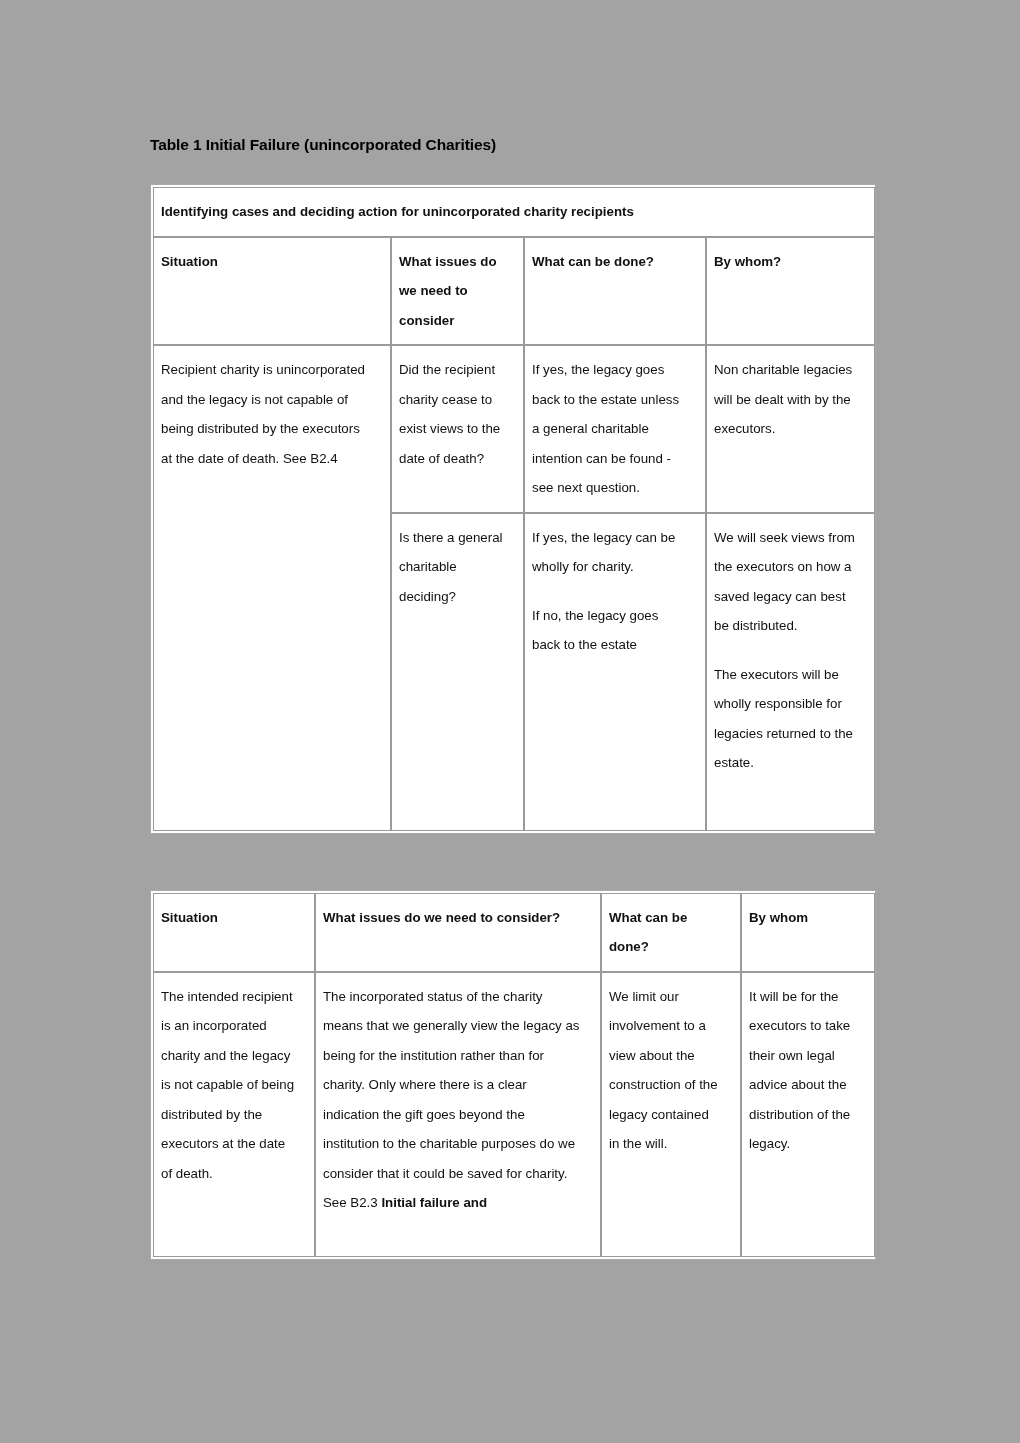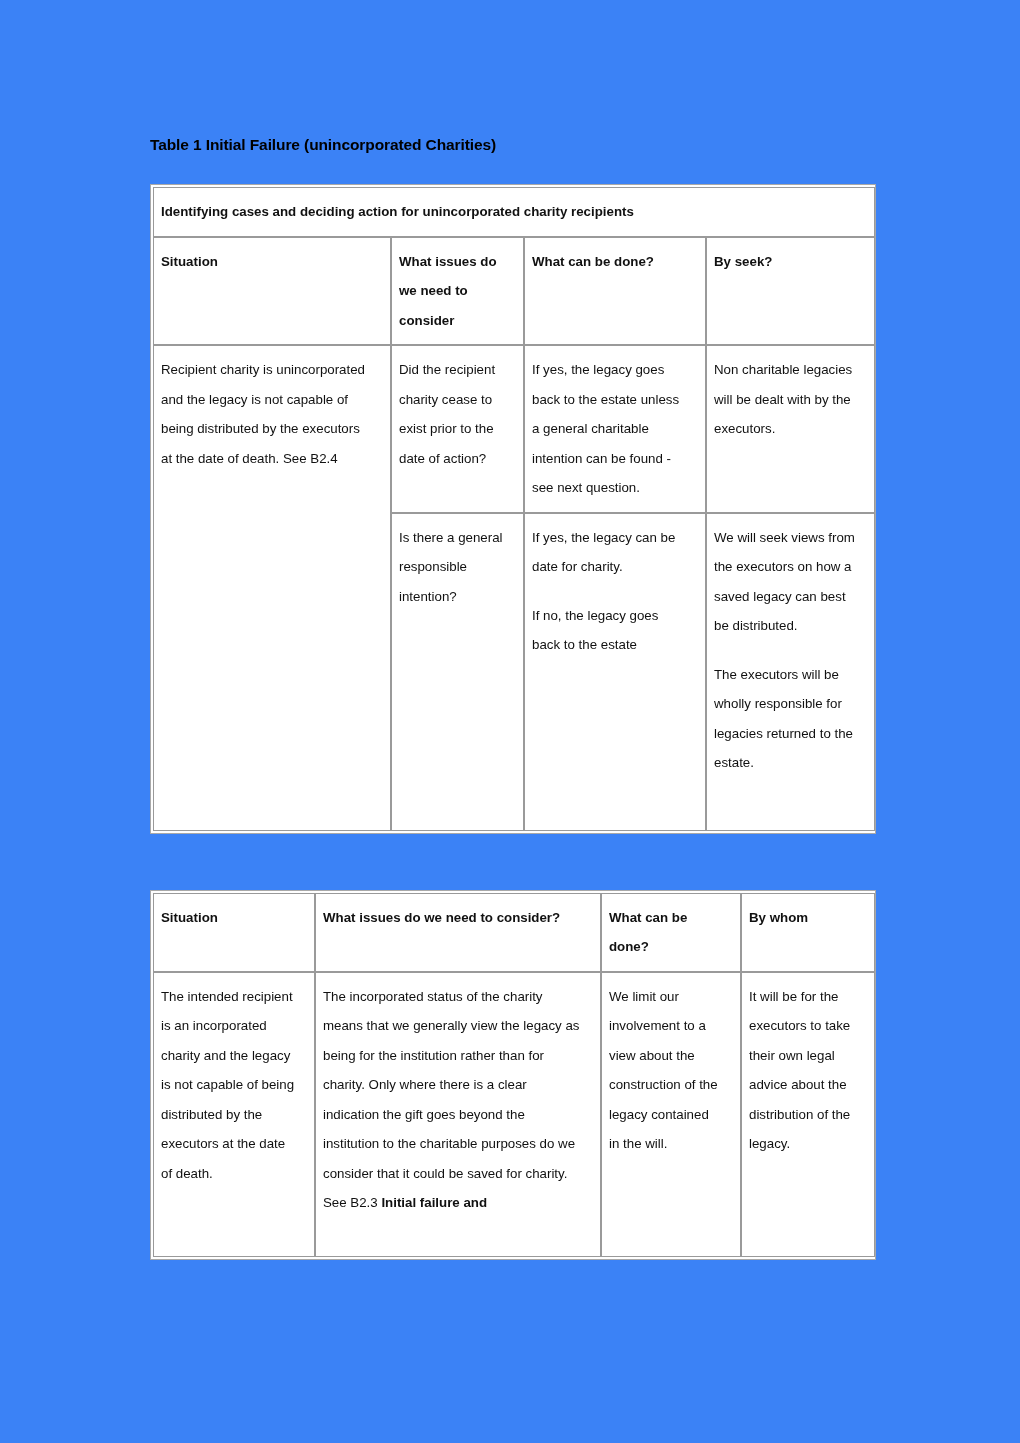--- a/index.html
+++ b/index.html
@@ -11,21 +11,21 @@
     width: 1020px;
     height: 1443px;
     overflow: hidden;
     font-family: "Liberation Sans", sans-serif;
     color: #000000;
   }
   .page {
     position: relative;
     width: 1020px;
     height: 1443px;
-    background: #3b82f6;
+    background: #a3a3a3;
   }
   .content {
     position: absolute;
     left: 150px;
     top: 0;
     width: 726px;
   }
 
   .table-title {
     font-size: 15.5px;
@@ -124,32 +124,32 @@
             <col class="c4">
         </colgroup>
         <tbody>
           <tr>
             <td class="banner" colspan="4">Identifying cases and deciding action for unincorporated charity recipients</td>
           </tr>
           <tr class="hdr-row-t1">
             <td class="hdr">Situation</td>
             <td class="hdr">What issues do we need to consider</td>
             <td class="hdr">What can be done?</td>
-            <td class="hdr">By seek?</td>
+            <td class="hdr">By whom?</td>
           </tr>
           <tr class="r1-tall">
             <td rowspan="2">Recipient charity is unincorporated and the legacy is not capable of being distributed by the executors at the date of death. See B2.4</td>
-            <td>Did the recipient charity cease to exist prior to the date of action?</td>
+            <td>Did the recipient charity cease to exist views to the date of death?</td>
             <td>If yes, the legacy goes back to the estate unless a general charitable intention can be found - see next question.</td>
             <td>Non charitable legacies will be dealt with by the executors.</td>
           </tr>
           <tr class="r2-tall">
-            <td>Is there a general responsible intention?</td>
+            <td>Is there a general charitable deciding?</td>
             <td>
-              <p class="cell-p">If yes, the legacy can be date for charity.</p>
+              <p class="cell-p">If yes, the legacy can be wholly for charity.</p>
               <p class="cell-p">If no, the legacy goes back to the estate</p>
             </td>
             <td>
               <p class="cell-p">We will seek views from the executors on how a saved legacy can best be distributed.</p>
               <p class="cell-p">The executors will be wholly responsible for legacies returned to the estate.</p>
             </td>
           </tr>
         </tbody>
       </table>
     </div>

